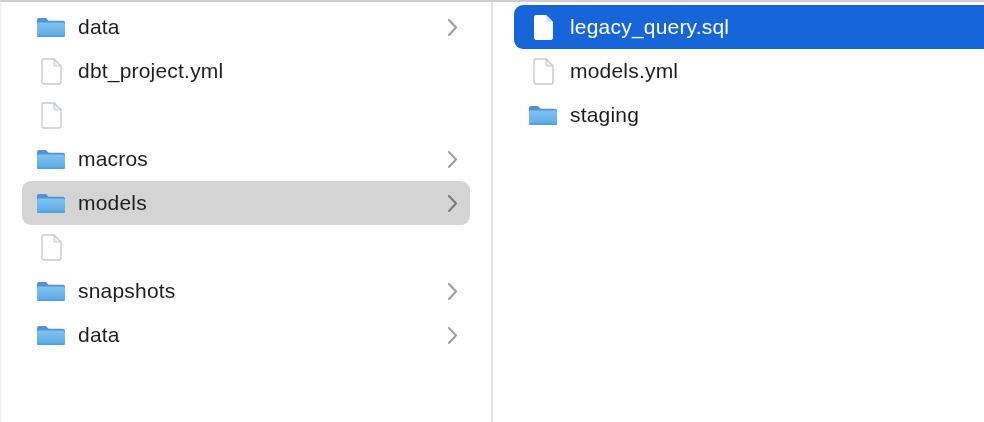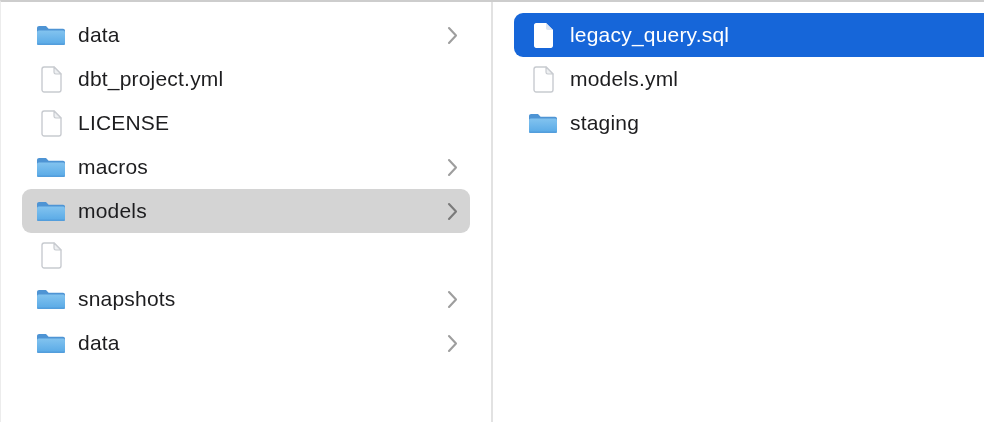--- a/index.html
+++ b/index.html
@@ -22,21 +22,21 @@
   }
   .finder{
     width:984px;height:422px;
     display:flex;
     border-top:2px solid var(--top-border);
     border-left:1px solid #ececec;
     background:var(--bg);
   }
   .column{
     width:492px;
-    padding-top:11px;
+    padding-top:3px;
     border-right:2px solid var(--divider);
     flex:none;
   }
   .column[data-col="1"]{width:584px;}
   .column-stub{flex:1;background:var(--bg);}
   .row{
     height:44px;
     margin:0 21px;
     border-radius:9px;
     display:flex;
@@ -110,21 +110,20 @@
 
   </div>
       <div class="row file">
 
     <span class="icon-box file-wrap">
       <svg width="21" height="27" viewBox="0 0 21 27">
         <path class="file-body" d="M1 3.2 C1 2 1.9 1 3.1 1 H13 L20 8 V23.8 C20 25 19.1 26 17.9 26 H3.1 C1.9 26 1 25 1 23.8 Z" fill="#ffffff" stroke="#c8cbd0" stroke-width="1.4"></path>
         <path class="file-fold" d="M13 1 L20 8 H14.8 C13.8 8 13 7.2 13 6.3 Z" fill="#eef0f2" stroke="#c8cbd0" stroke-width="1.2" stroke-linejoin="round"></path>
       </svg>
     </span>
-    <span class="label">LICENSE</span>
 
   </div>
       <div class="row folder">
     <span class="icon-box folder-wrap">
       <svg width="30" height="23" viewBox="0 0 30 23">
         <defs>
           <linearGradient id="folderGrad" x1="0" y1="0" x2="0" y2="1">
             <stop offset="0" stop-color="#82c3ef"></stop>
             <stop offset="1" stop-color="#58a9e6"></stop>
           </linearGradient>

